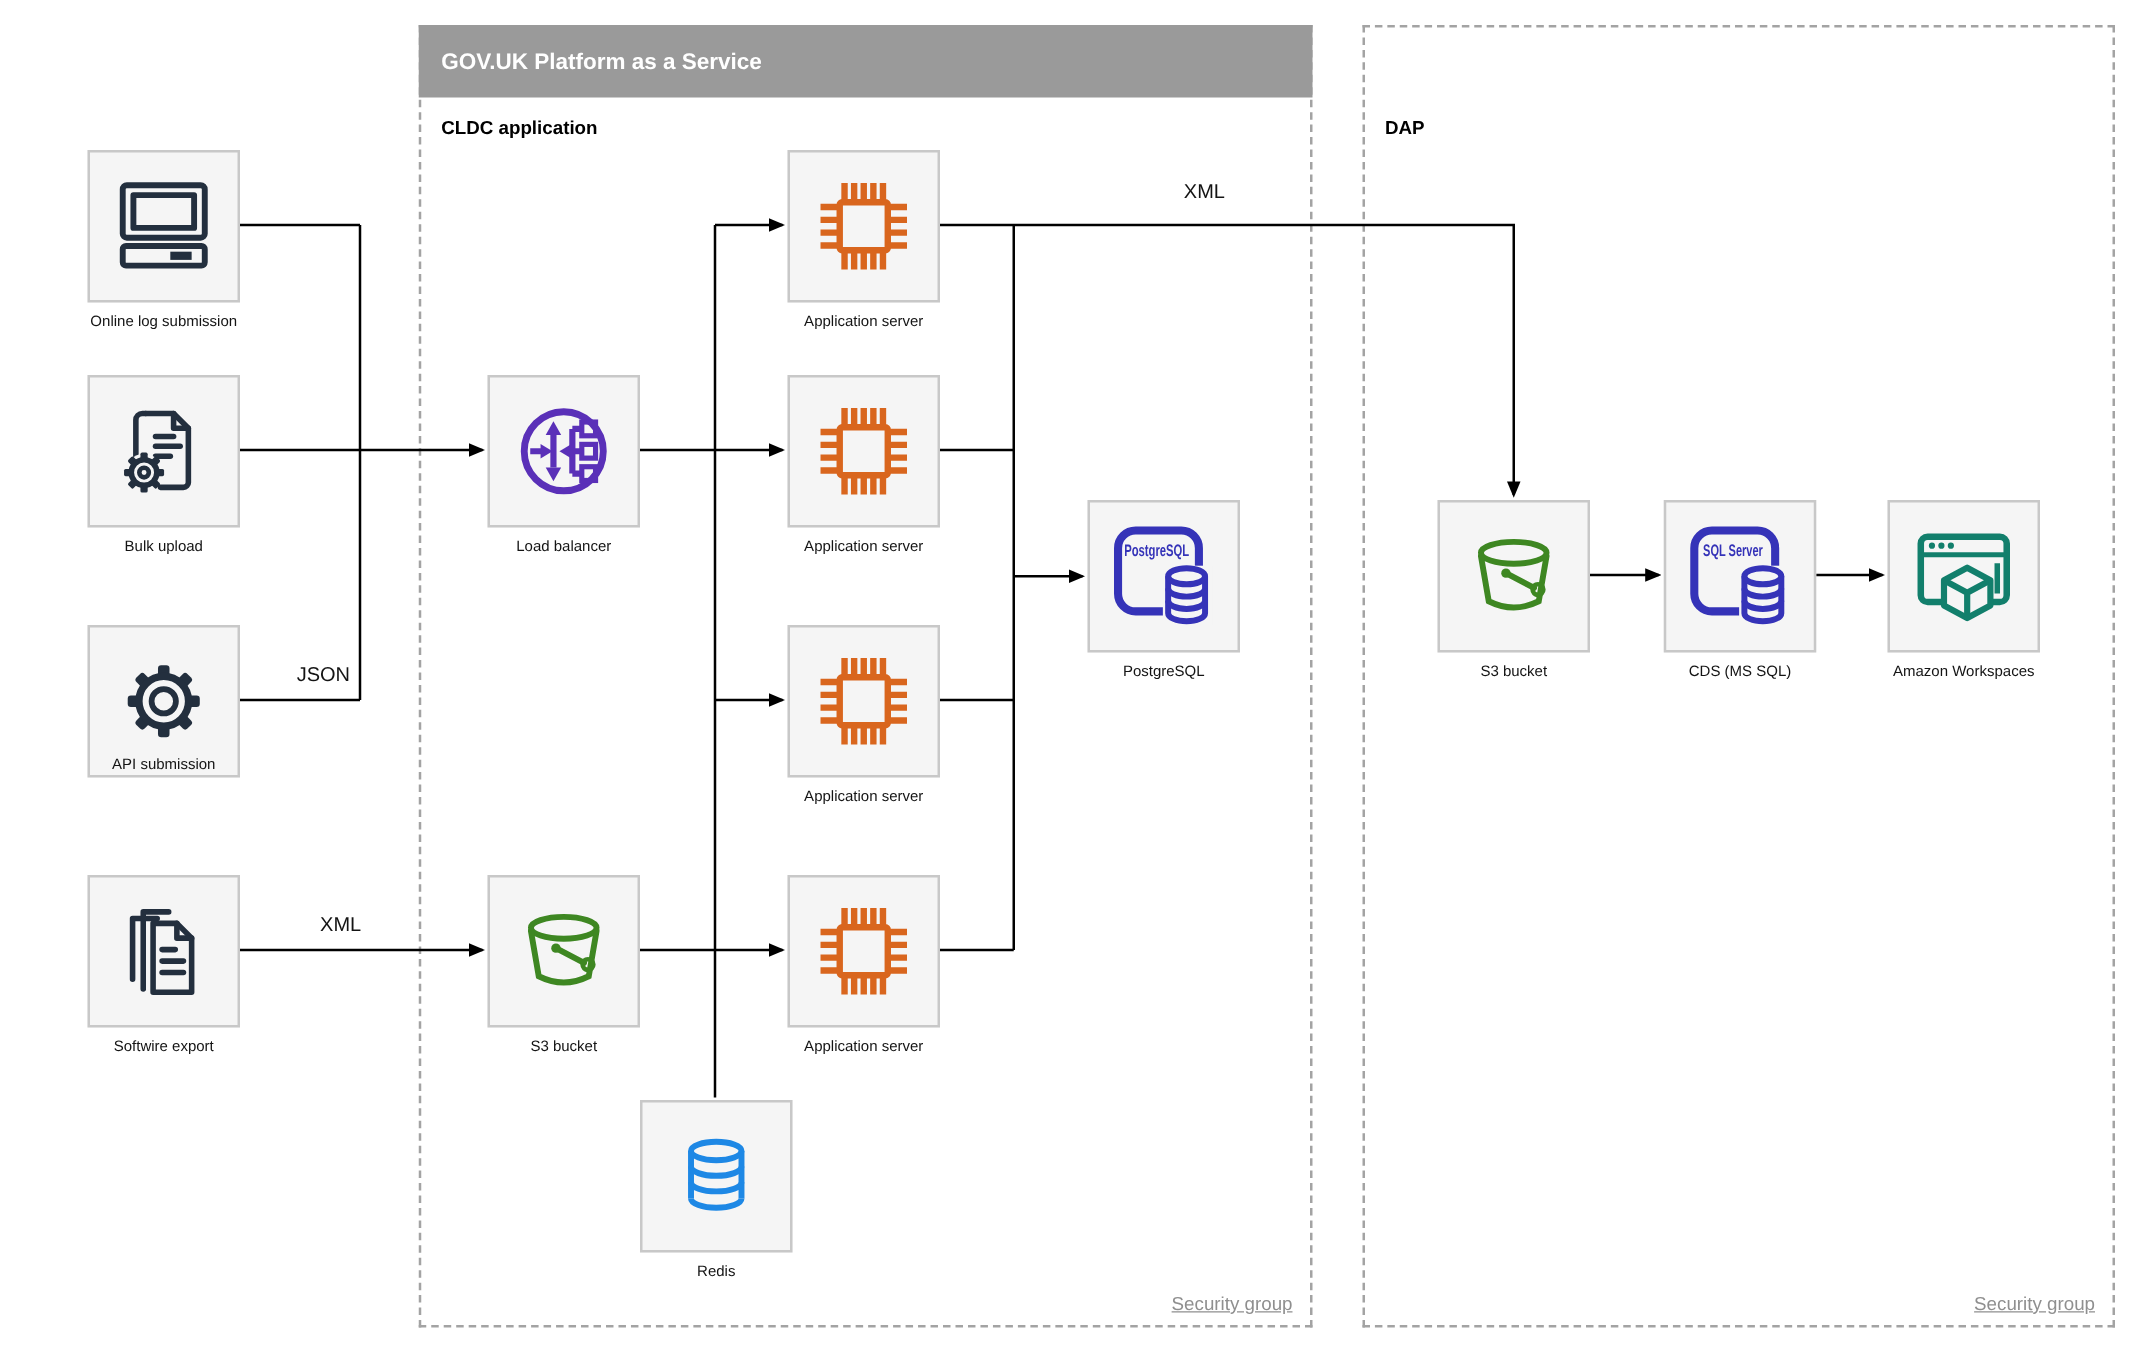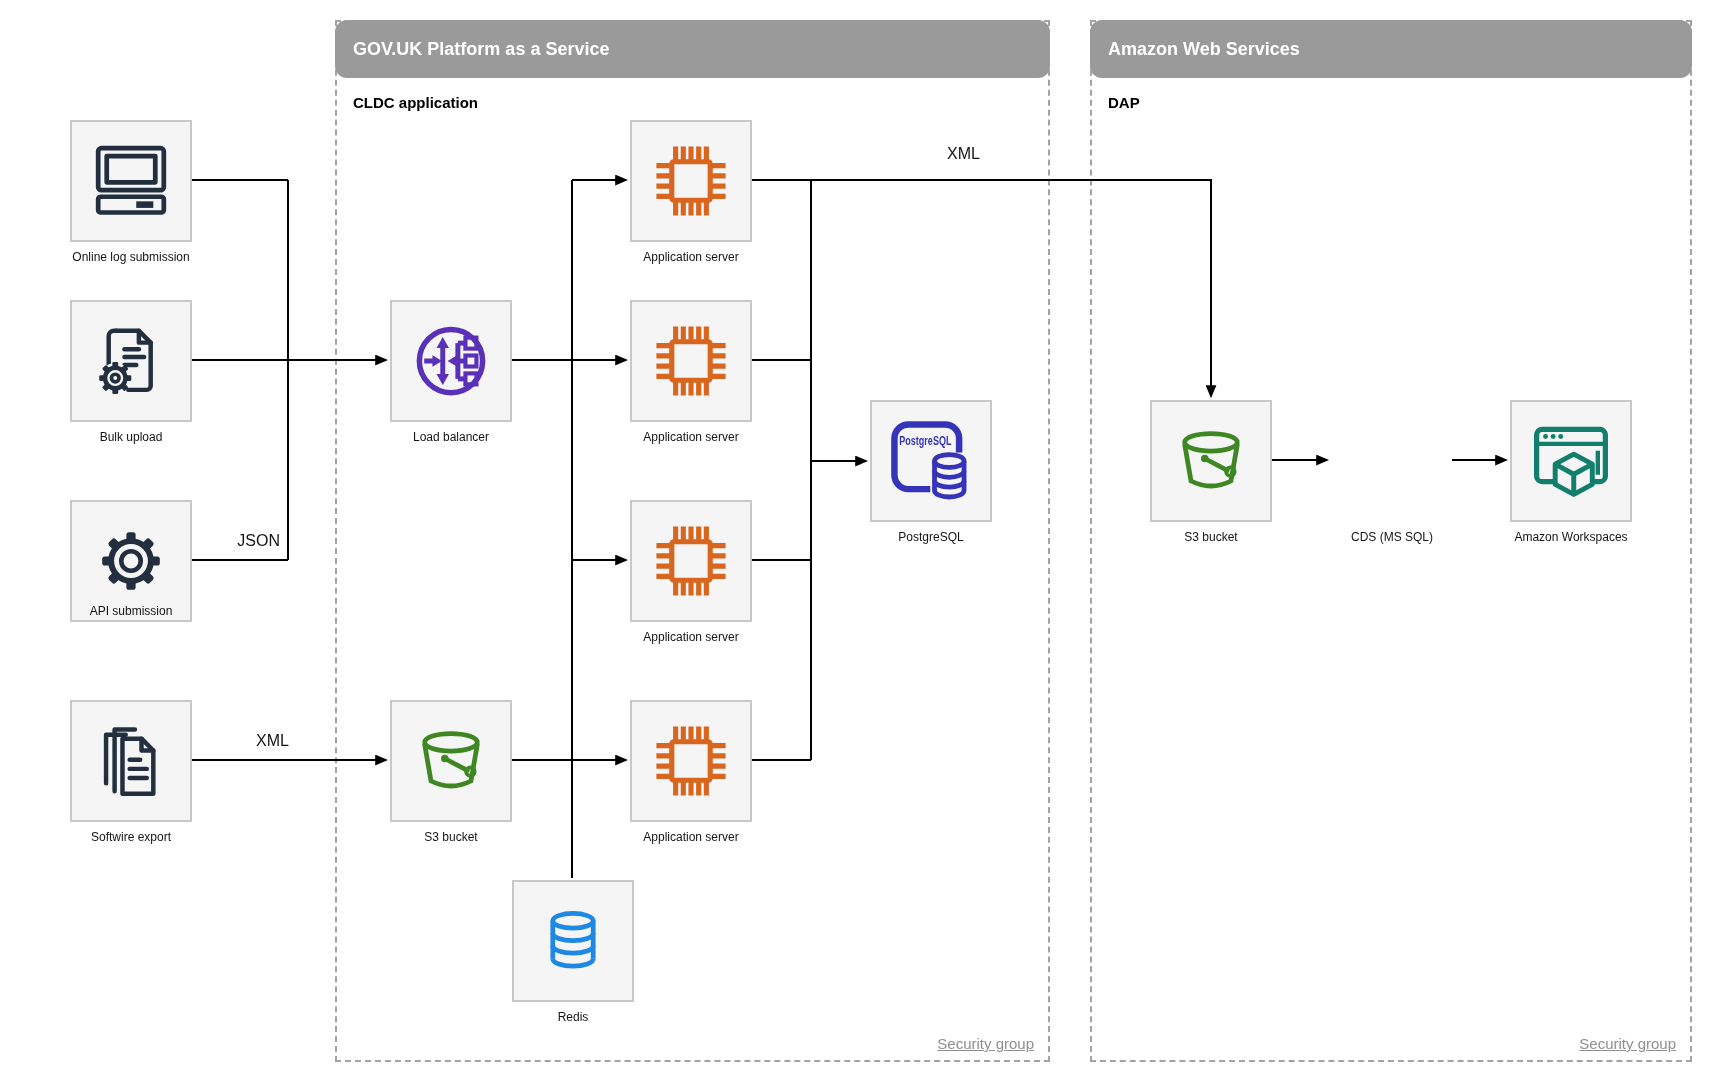--- a/index.html
+++ b/index.html
@@ -6,21 +6,21 @@
   .canvas {
     position:relative; width:1712px; height:1082px;
     font-family:"Liberation Sans", sans-serif; background:#ffffff; overflow:hidden;
   }
   .container {
     position:absolute; border:2px dashed #A3A3A3; box-sizing:border-box; z-index:0; background:transparent;
   }
   .container-header {
     position:absolute; top:-2px; left:-2px; right:-2px; height:58px;
     background:#9A9A9A; color:#ffffff; font-weight:bold; font-size:18px;
-    line-height:58px; padding-left:18px; box-sizing:border-box;border-radius:12px;
+    line-height:58px; padding-left:18px; box-sizing:border-box;
   }
   .zone-label {
     position:absolute; top:72px; left:16px; font-weight:bold; font-size:15px; color:#000000;
   }
   .footer-label {
     position:absolute; bottom:8px; right:14px; font-size:15px; color:#8F8F8F;text-decoration:underline;
   }
   .node {
     position:absolute; width:122px; height:122px; box-sizing:border-box;
     background:#F5F5F5; border:2px solid #C8C8C8; z-index:2;
@@ -42,23 +42,20 @@
 
   <div class="container" style="left:335px;top:20px;width:715px;height:1042px">
     <div class="container-header">
       <span>GOV.UK Platform as a Service</span>
     </div>
     <div class="zone-label">CLDC application</div>
     <div class="footer-label">Security group</div>
   </div>
 
   <div class="container" style="left:1090px;top:20px;width:602px;height:1042px">
-    <div class="container-header">
-      <span>Amazon Web Services</span>
-    </div>
     <div class="zone-label">DAP</div>
     <div class="footer-label">Security group</div>
   </div>
 
   <svg class="edges" width="1712" height="1082">
     <defs>
       <marker id="arrow" viewBox="0 0 12 10" refX="10" refY="5" markerWidth="13" markerHeight="11" orient="auto" markerUnits="userSpaceOnUse">
         <path d="M0 0 L12 5 L0 10 Z" fill="#000000"></path>
       </marker>
     </defs>
@@ -290,20 +287,33 @@
         <ellipse cx="32" cy="17" rx="21" ry="7"></ellipse>
         <path d="M11 19 L16 48 Q32 56 48 48 L53 19"></path>
         <path d="M27 30 L45 39.5"></path>
         <circle cx="47.5" cy="40.5" r="3.4" stroke-width="3"></circle>
       </g>
       <circle cx="27" cy="30" r="3" fill="#3E8722"></circle>
     </svg>
   </div>
   <div class="node-label" style="left:1091px;top:530px">S3 bucket</div>
 
+  <div class="node" style="left:1331px;top:400px">
+    <svg class="icon" width="90" height="90" viewBox="0 0 64 64">
+      <rect x="6" y="6" width="46" height="46" rx="10" fill="none" stroke="#3533B8" stroke-width="4.6"></rect>
+      <text x="28" y="20.5" text-anchor="middle" font-size="9.5" font-weight="bold" font-family="Liberation Sans, sans-serif" fill="#3533B8" textLength="34" lengthAdjust="spacingAndGlyphs">SQL Server</text>
+      <rect x="31.5" y="26" width="28" height="34" fill="#F5F5F5"></rect>
+      <g stroke="#3533B8" stroke-width="3.4" fill="#F5F5F5">
+        <path d="M34.5 32 V53 A10.5 4.6 0 0 0 55.5 53 V32" fill="#F5F5F5"></path>
+        <ellipse cx="45" cy="32" rx="10.5" ry="4.6"></ellipse>
+        <path d="M34.5 39 A10.5 4.6 0 0 0 55.5 39" fill="none"></path>
+        <path d="M34.5 46 A10.5 4.6 0 0 0 55.5 46" fill="none"></path>
+      </g>
+    </svg>
+  </div>
   <div class="node-label" style="left:1272px;top:530px">CDS (MS SQL)</div>
 
   <div class="node" style="left:1510px;top:400px">
     <svg class="icon" width="88" height="88" viewBox="0 0 64 64">
       <g stroke="#127F6C" fill="none">
         <rect x="7" y="9" width="50" height="38" rx="4" stroke-width="3.8"></rect>
         <path d="M7 19.5 H57" stroke-width="3"></path>
         <path d="M51.5 24.5 V42" stroke-width="3.2"></path>
       </g>
       <g fill="#127F6C">

